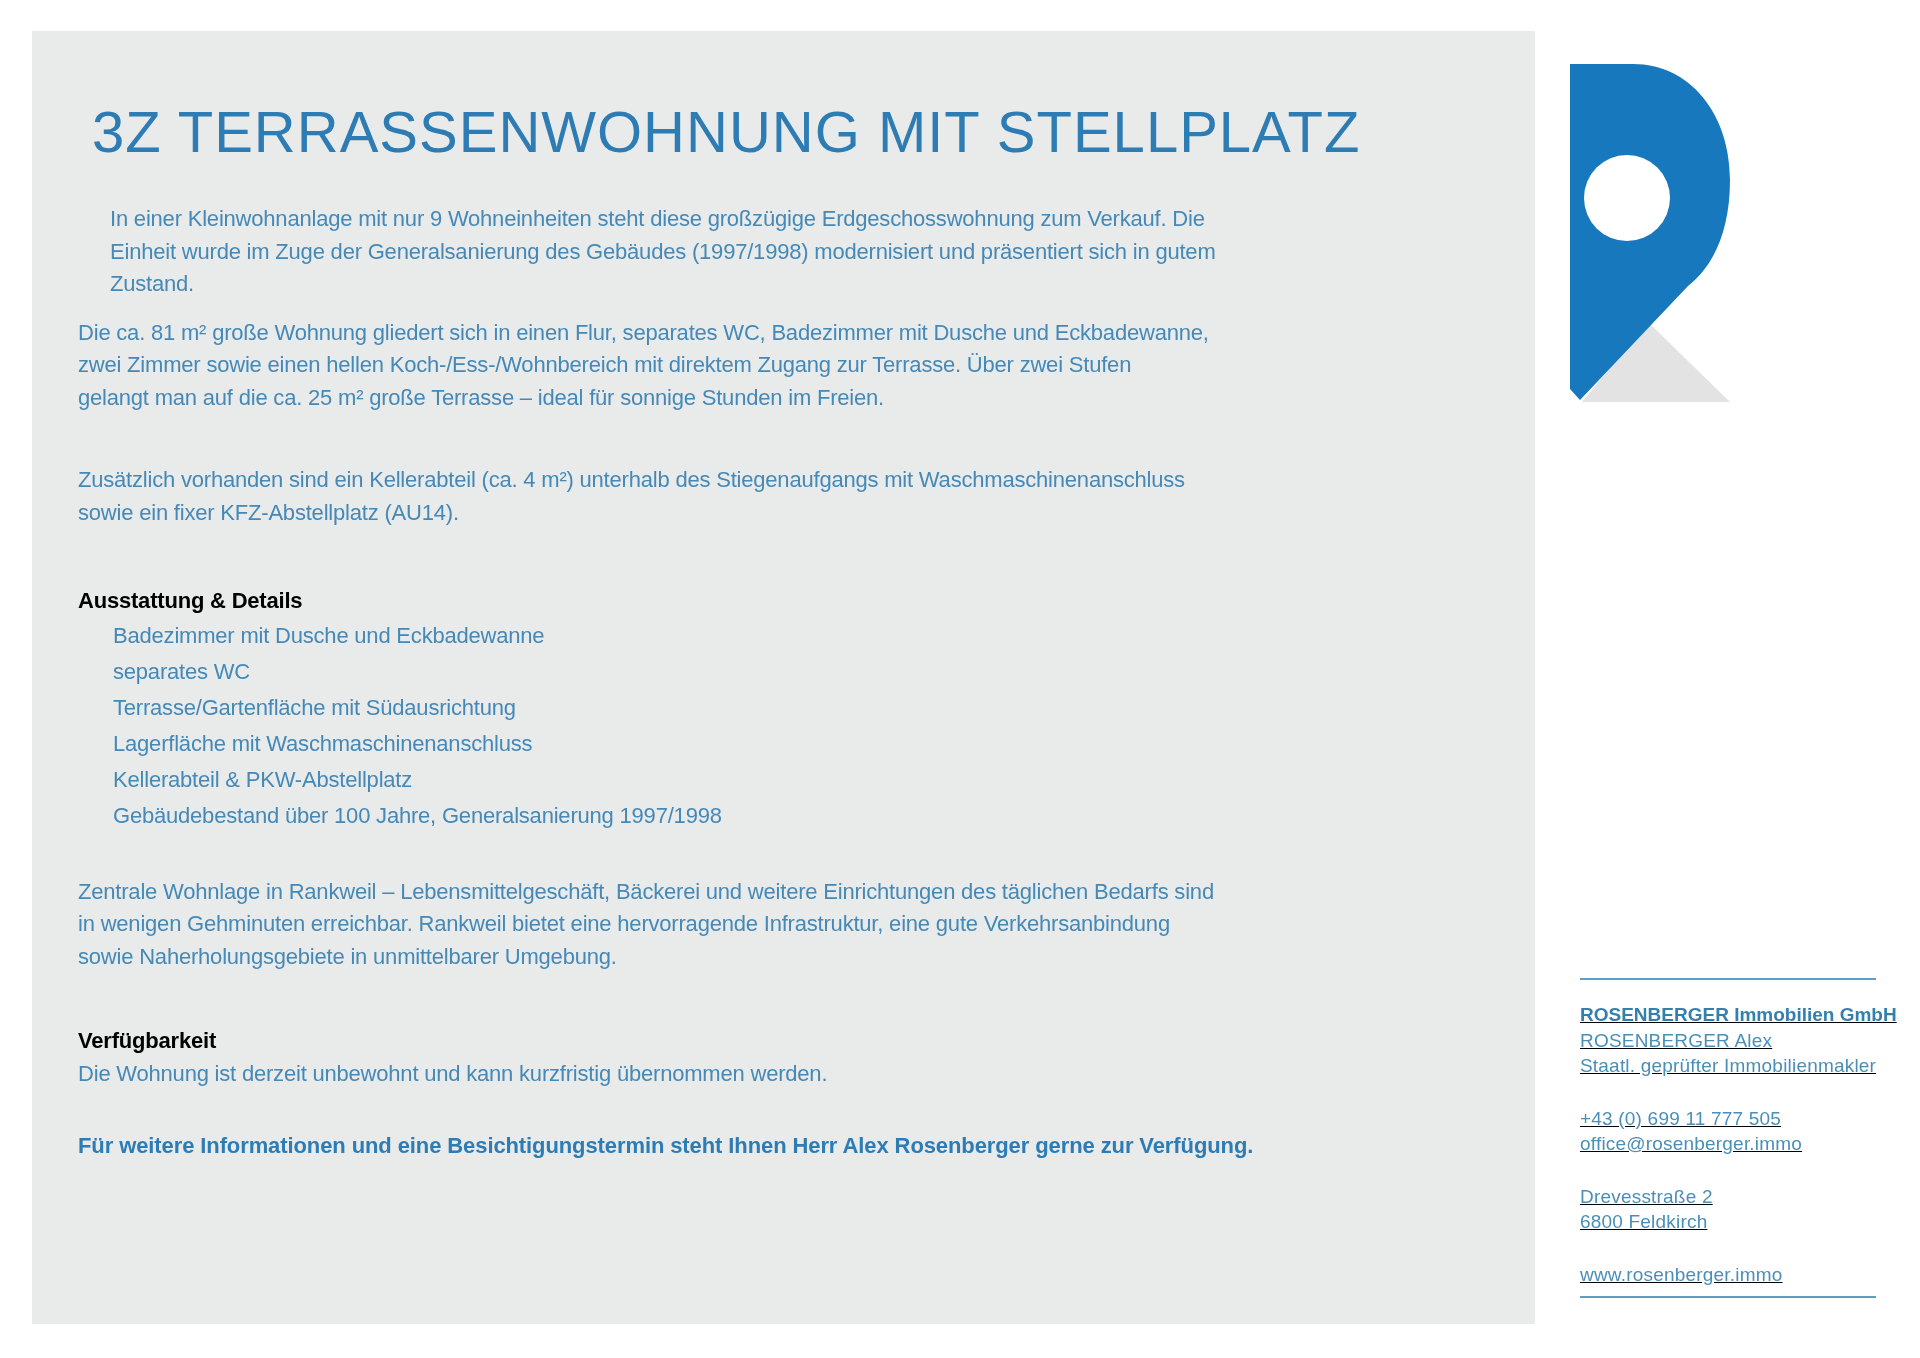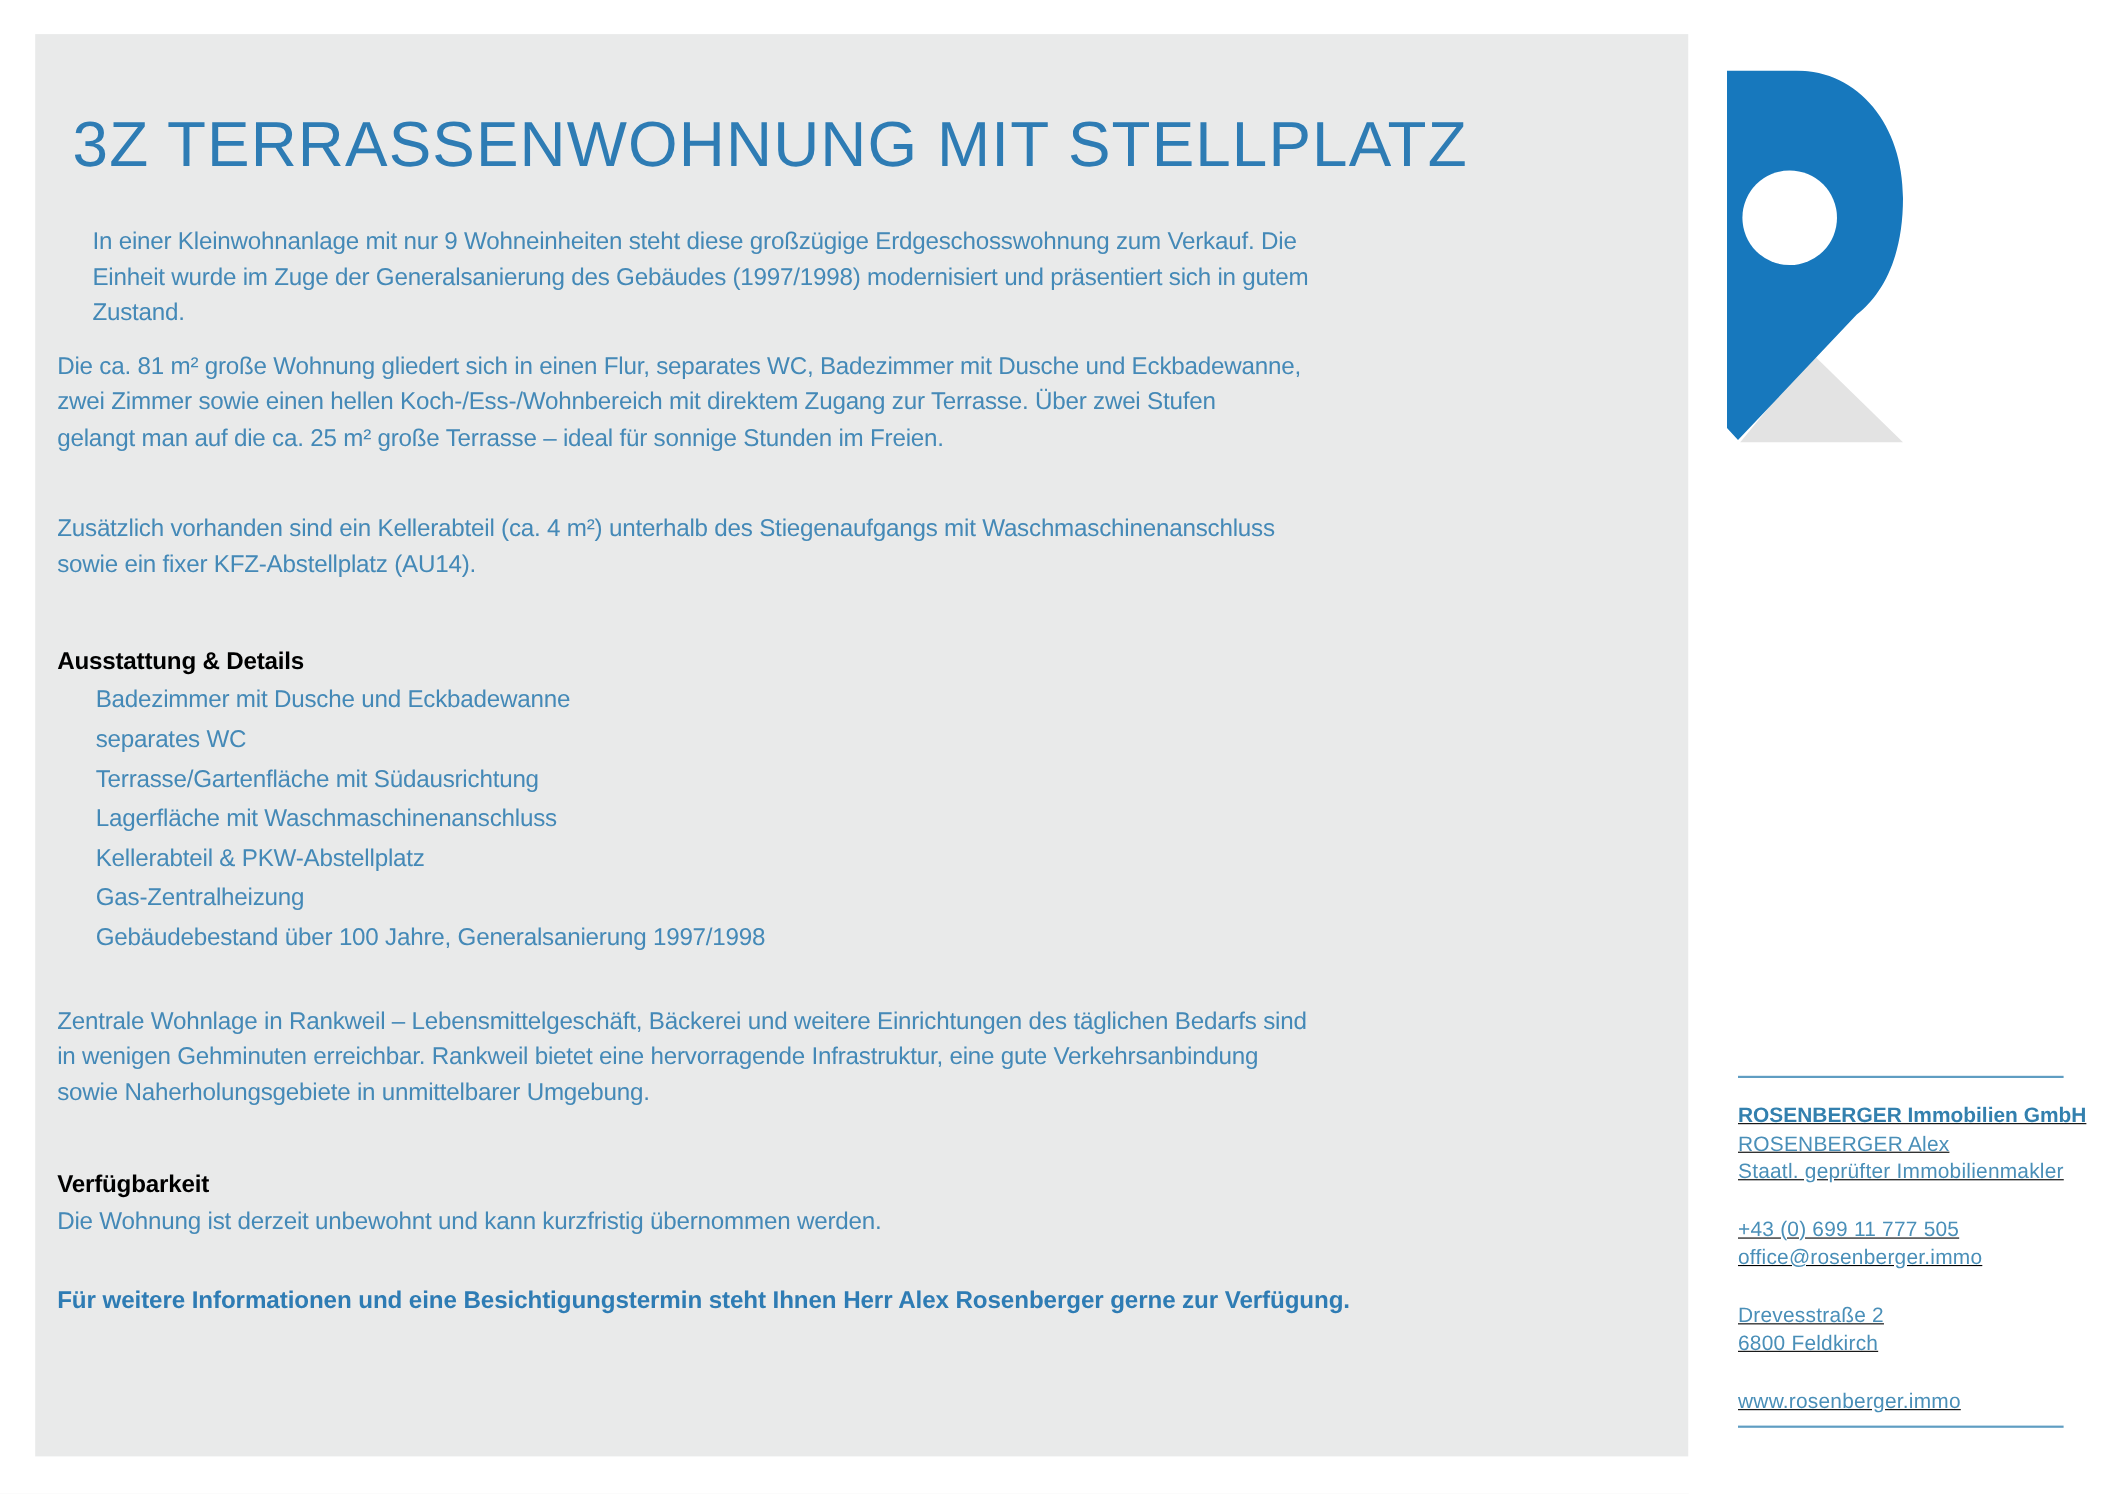--- a/index.html
+++ b/index.html
@@ -9,21 +9,21 @@
     background:#ffffff;
     font-family:"Liberation Sans", sans-serif;
     overflow:hidden;
   }
   
   .panel{
     position:absolute;left:32px;top:31px;
     width:1503px;height:1293px;
     background:#E9EAEA;
   }
-  .content{padding:72px 40px 0 20px;}
+  .content{padding:72px 40px 0 46px;}
   .doc-title{
     margin:0 0 0 14px;
     font-size:58px;line-height:1;font-weight:400;
     letter-spacing:1px;
     color:#2E7CB4;
   }
   .para{
     margin:0;
     font-size:22px;line-height:32.5px;font-weight:400;
     letter-spacing:-0.2px;
@@ -101,21 +101,20 @@
     <p class="para extras">Zusätzlich vorhanden sind ein Kellerabteil (ca. 4 m²) unterhalb des Stiegenaufgangs mit Waschmaschinenanschluss
 sowie ein fixer KFZ-Abstellplatz (AU14).</p>
 
     <h2 class="section-heading features-heading">Ausstattung &amp; Details</h2>
     <div class="feature-list">
       <div class="feature-item">Badezimmer mit Dusche und Eckbadewanne</div>
       <div class="feature-item">separates WC</div>
       <div class="feature-item">Terrasse/Gartenfläche mit Südausrichtung</div>
       <div class="feature-item">Lagerfläche mit Waschmaschinenanschluss</div>
       <div class="feature-item">Kellerabteil &amp; PKW-Abstellplatz</div>
-      <div class="feature-item">Gas-Zentralheizung</div>
       <div class="feature-item">Gebäudebestand über 100 Jahre, Generalsanierung 1997/1998</div>
     </div>
 
     <p class="para location">Zentrale Wohnlage in Rankweil – Lebensmittelgeschäft, Bäckerei und weitere Einrichtungen des täglichen Bedarfs sind
 in wenigen Gehminuten erreichbar. Rankweil bietet eine hervorragende Infrastruktur, eine gute Verkehrsanbindung
 sowie Naherholungsgebiete in unmittelbarer Umgebung.</p>
 
     <h2 class="section-heading availability-heading">Verfügbarkeit</h2>
     <p class="para">Die Wohnung ist derzeit unbewohnt und kann kurzfristig übernommen werden.</p>
 

